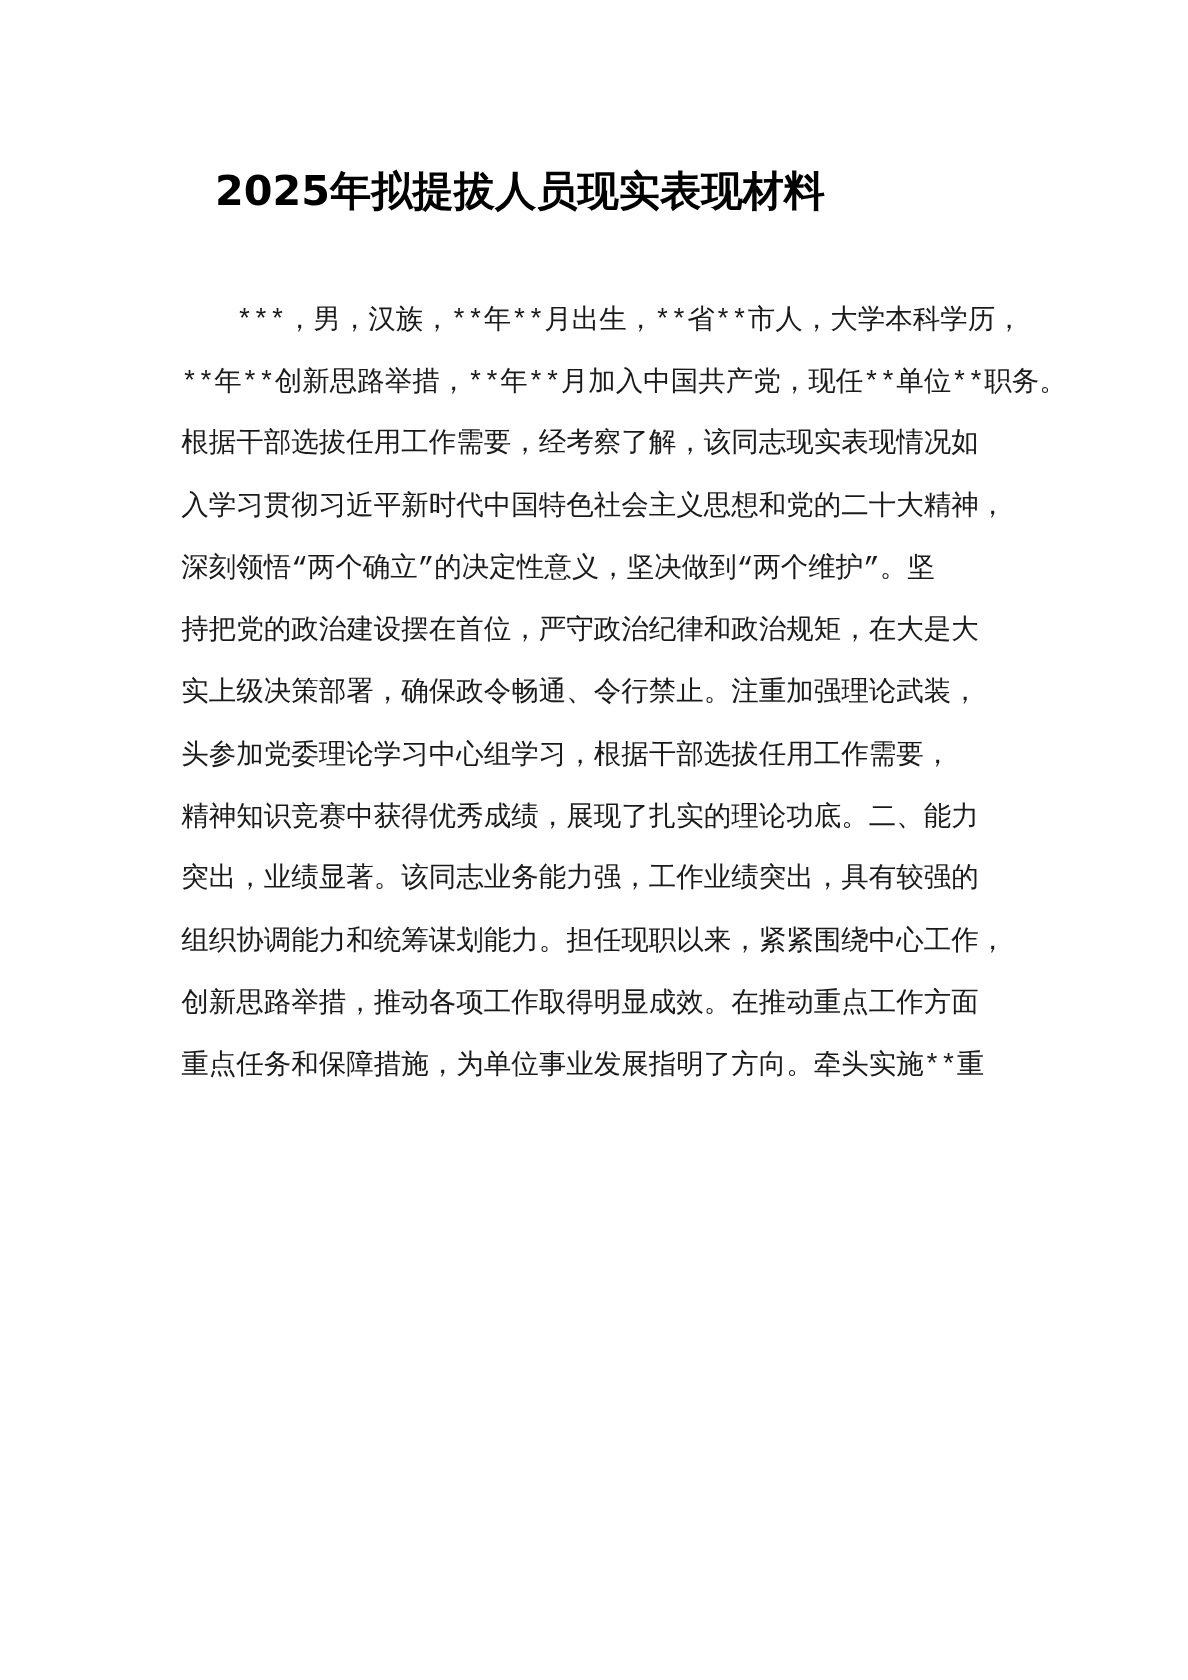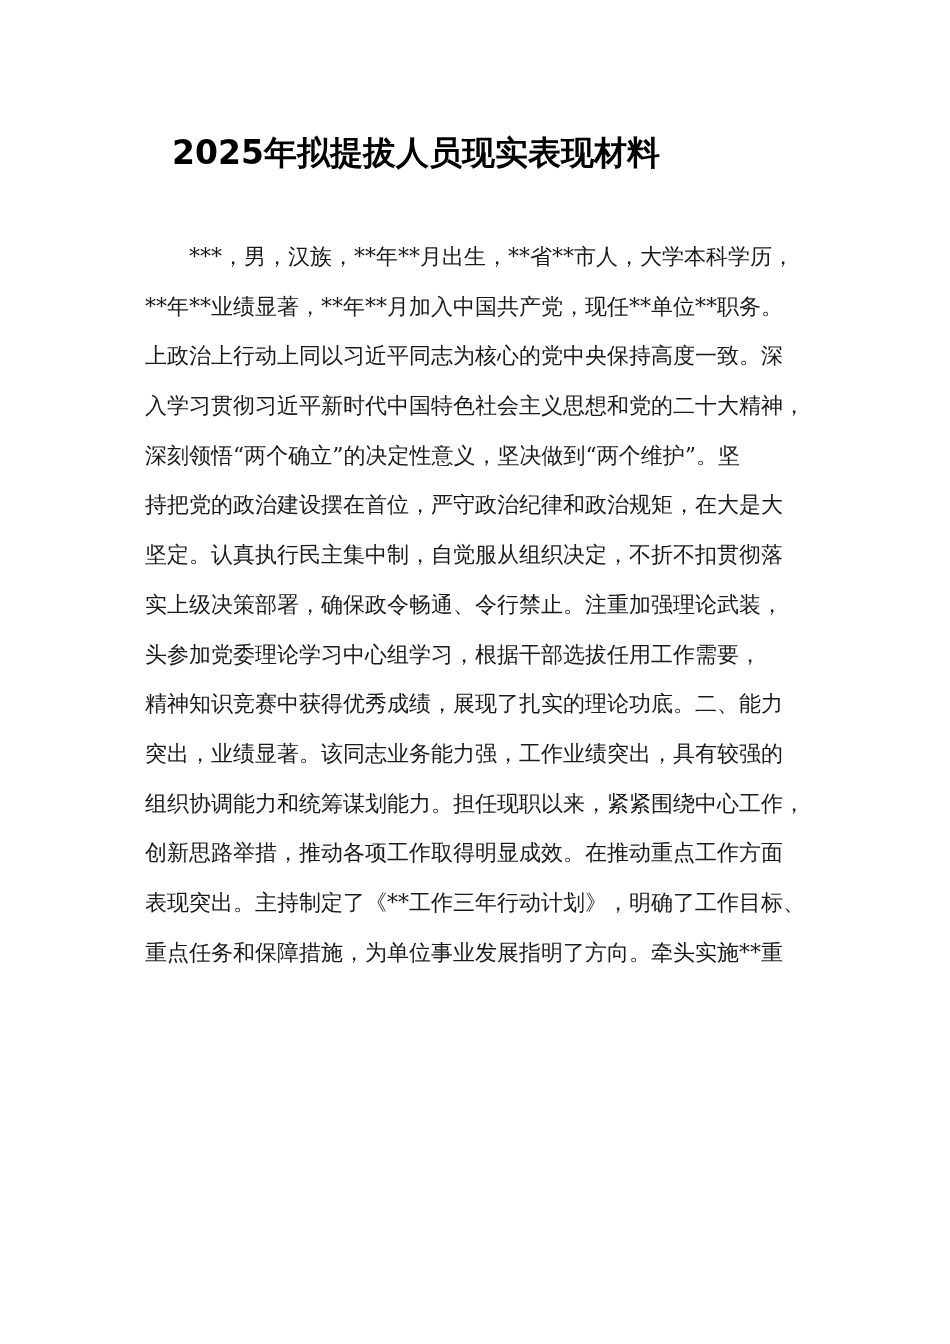--- a/index.html
+++ b/index.html
@@ -34,48 +34,47 @@
       font-size: 33px;
       line-height: 50px;
       color: #000000;
       letter-spacing: 0px;
     }
     .body-lines {
       position: absolute;
       left: 145px;
       top: 232px;
       width: 690px;
+      font-family: Liberation Mono, monospace;
     }
     .line {
       height: 49.7px;
       line-height: 49.7px;
       font-size: 22px;
       white-space: nowrap;
       color: #1a1a1a;
     }
     .line.indent {
       padding-left: 44px;
     }
   </style>
 </head>
 <body>
 
 <div class="page">
   <div class="doc-title">2025年拟提拔人员现实表现材料</div>
 
   <div class="body-lines">
     <div class="line indent">***，男，汉族，**年**月出生，**省**市人，大学本科学历，</div>
-    <div class="line">**年**业绩显著，**年**月加入中国共产党，现任**单位**职务。</div>
-    <div class="line">上政治上行动上同以习近平同志为核心的党中央保持高度一致。深</div>
+    <div class="line">**年**创新思路举措，**年**月加入中国共产党，现任**单位**职务。</div>
+    <div class="line">根据干部选拔任用工作需要，经考察了解，该同志现实表现情况如</div>
     <div class="line">入学习贯彻习近平新时代中国特色社会主义思想和党的二十大精神，</div>
     <div class="line">深刻领悟“两个确立”的决定性意义，坚决做到“两个维护”。坚</div>
     <div class="line">持把党的政治建设摆在首位，严守政治纪律和政治规矩，在大是大</div>
-    <div class="line">坚定。认真执行民主集中制，自觉服从组织决定，不折不扣贯彻落</div>
     <div class="line">实上级决策部署，确保政令畅通、令行禁止。注重加强理论武装，</div>
     <div class="line">头参加党委理论学习中心组学习，根据干部选拔任用工作需要，</div>
     <div class="line">精神知识竞赛中获得优秀成绩，展现了扎实的理论功底。二、能力</div>
     <div class="line">突出，业绩显著。该同志业务能力强，工作业绩突出，具有较强的</div>
     <div class="line">组织协调能力和统筹谋划能力。担任现职以来，紧紧围绕中心工作，</div>
     <div class="line">创新思路举措，推动各项工作取得明显成效。在推动重点工作方面</div>
-    <div class="line">表现突出。主持制定了《**工作三年行动计划》，明确了工作目标、</div>
     <div class="line">重点任务和保障措施，为单位事业发展指明了方向。牵头实施**重</div>
   </div>
 </div>
 
 </body></html>

